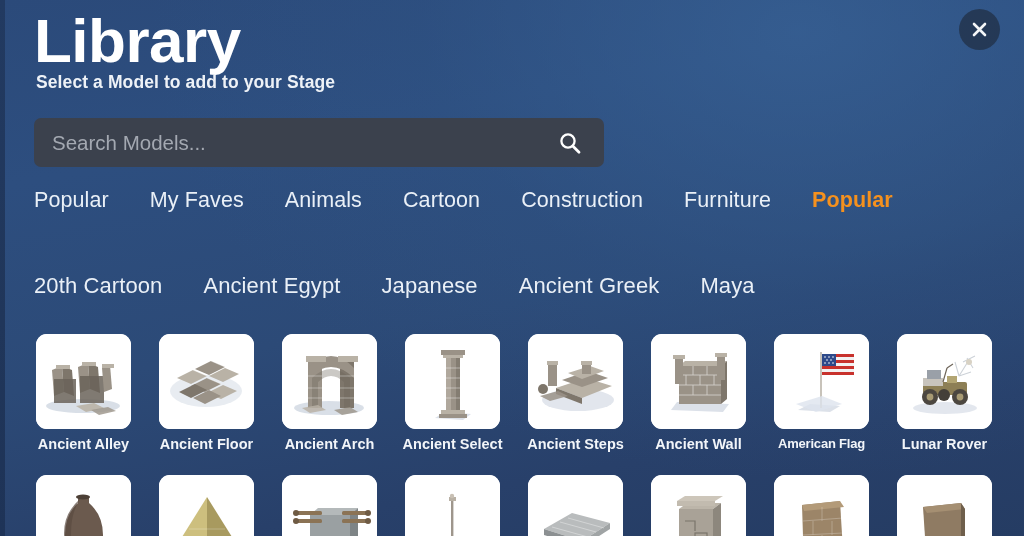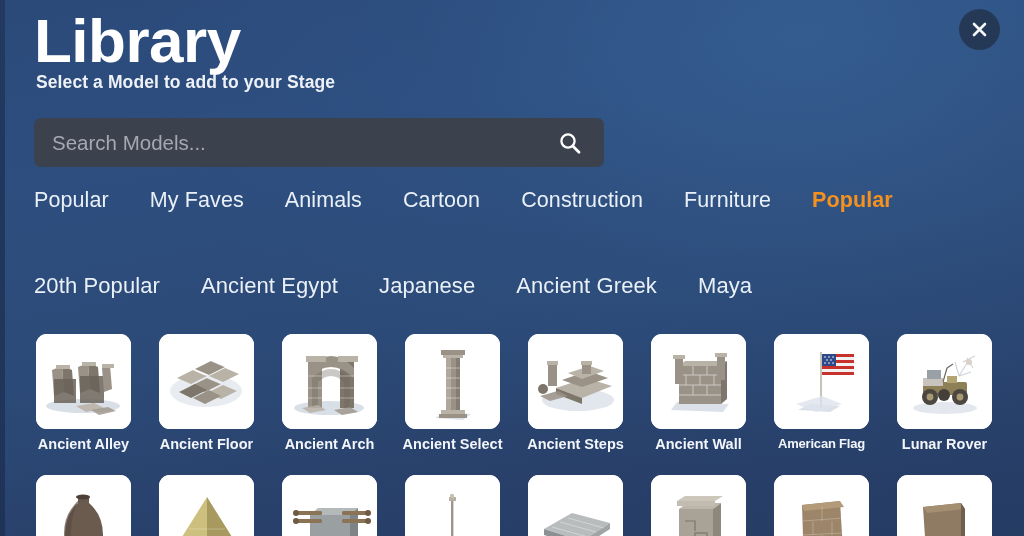--- a/index.html
+++ b/index.html
@@ -205,21 +205,21 @@
       <div class="category-item">Popular</div>
       <div class="category-item">My Faves</div>
       <div class="category-item">Animals</div>
       <div class="category-item">Cartoon</div>
       <div class="category-item">Construction</div>
       <div class="category-item">Furniture</div>
       <div class="category-item active">Popular</div>
     </div>
 
   <div class="category-row secondary">
-      <div class="category-item">20th Popular</div>
+      <div class="category-item">20th Cartoon</div>
       <div class="category-item">Ancient Egypt</div>
       <div class="category-item">Japanese</div>
       <div class="category-item">Ancient Greek</div>
       <div class="category-item">Maya</div>
     </div>
 
   <div class="model-grid">
       <div class="model-tile">
         <div class="model-thumb">
           <svg viewBox="0 0 95 95" aria-hidden="true">

